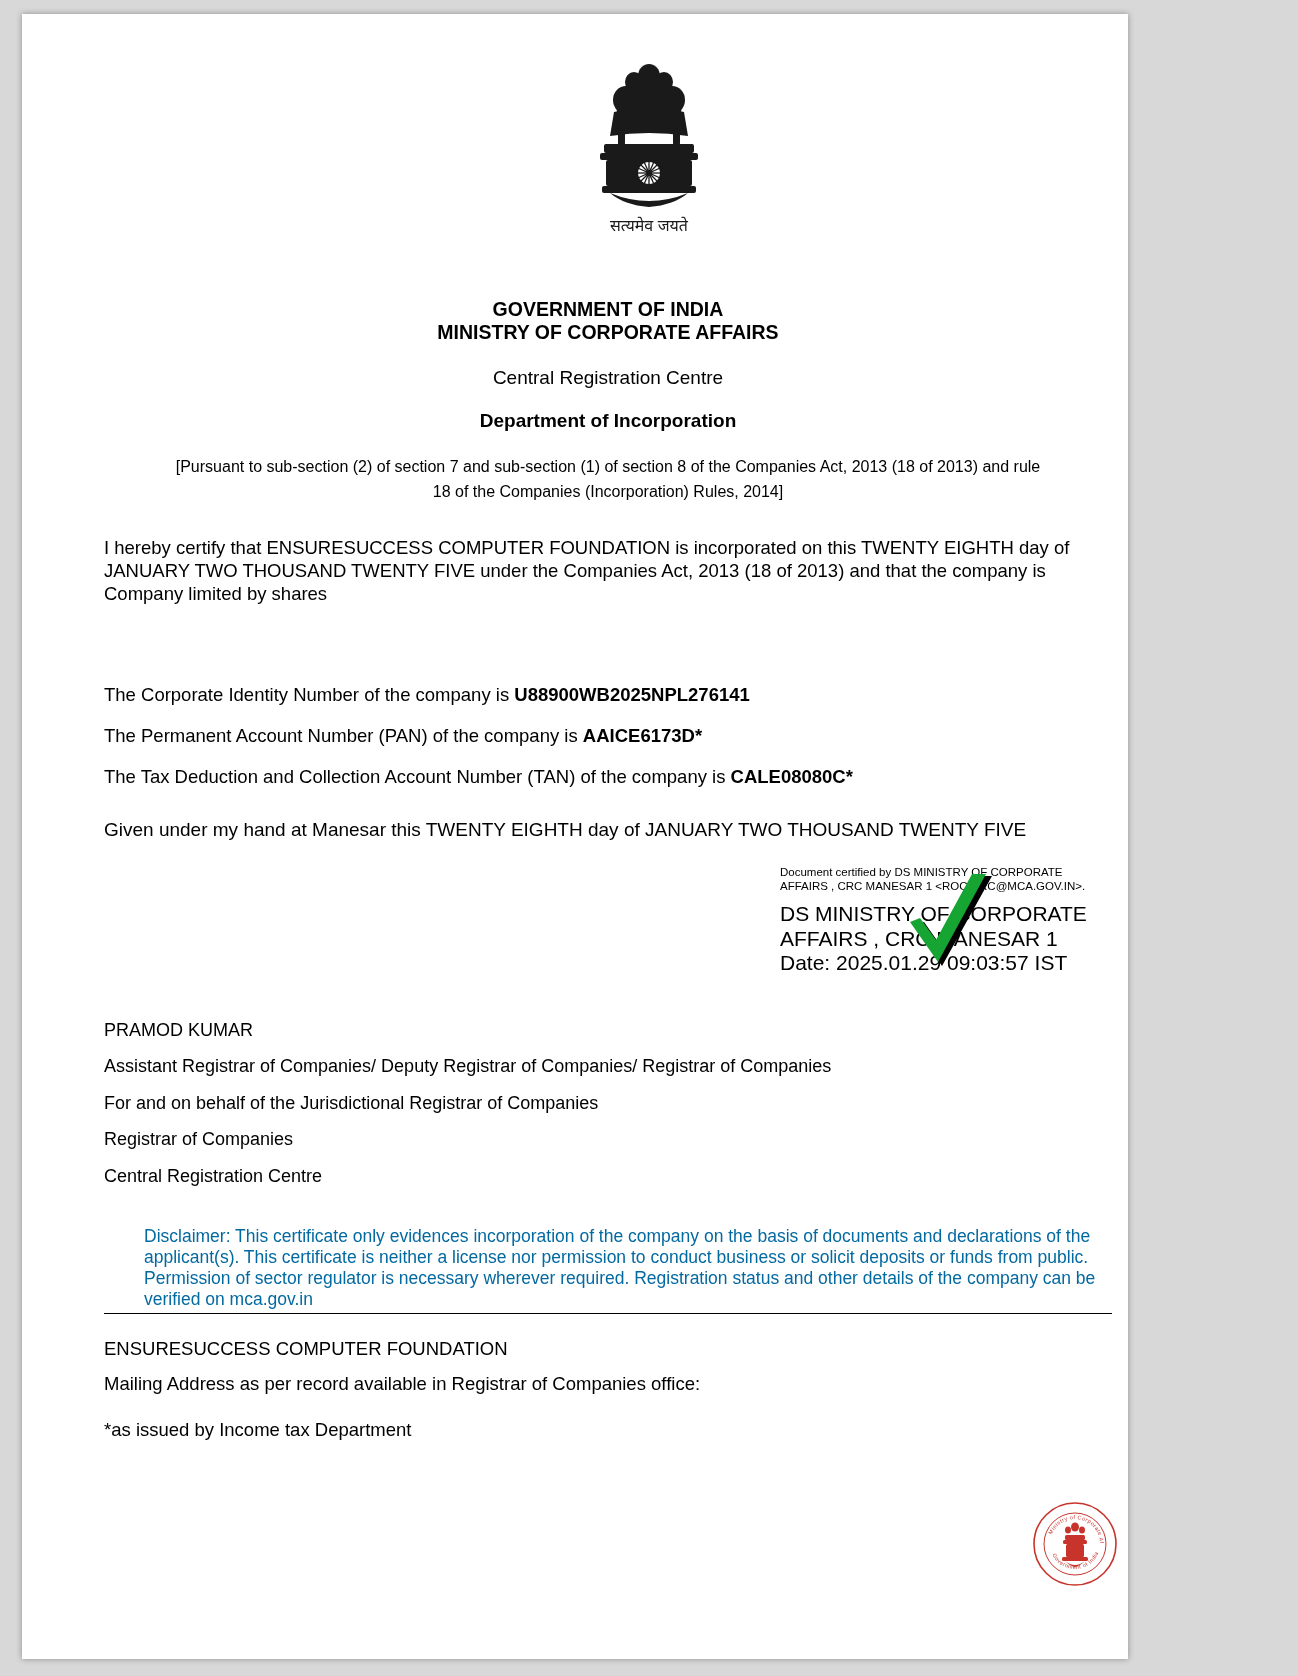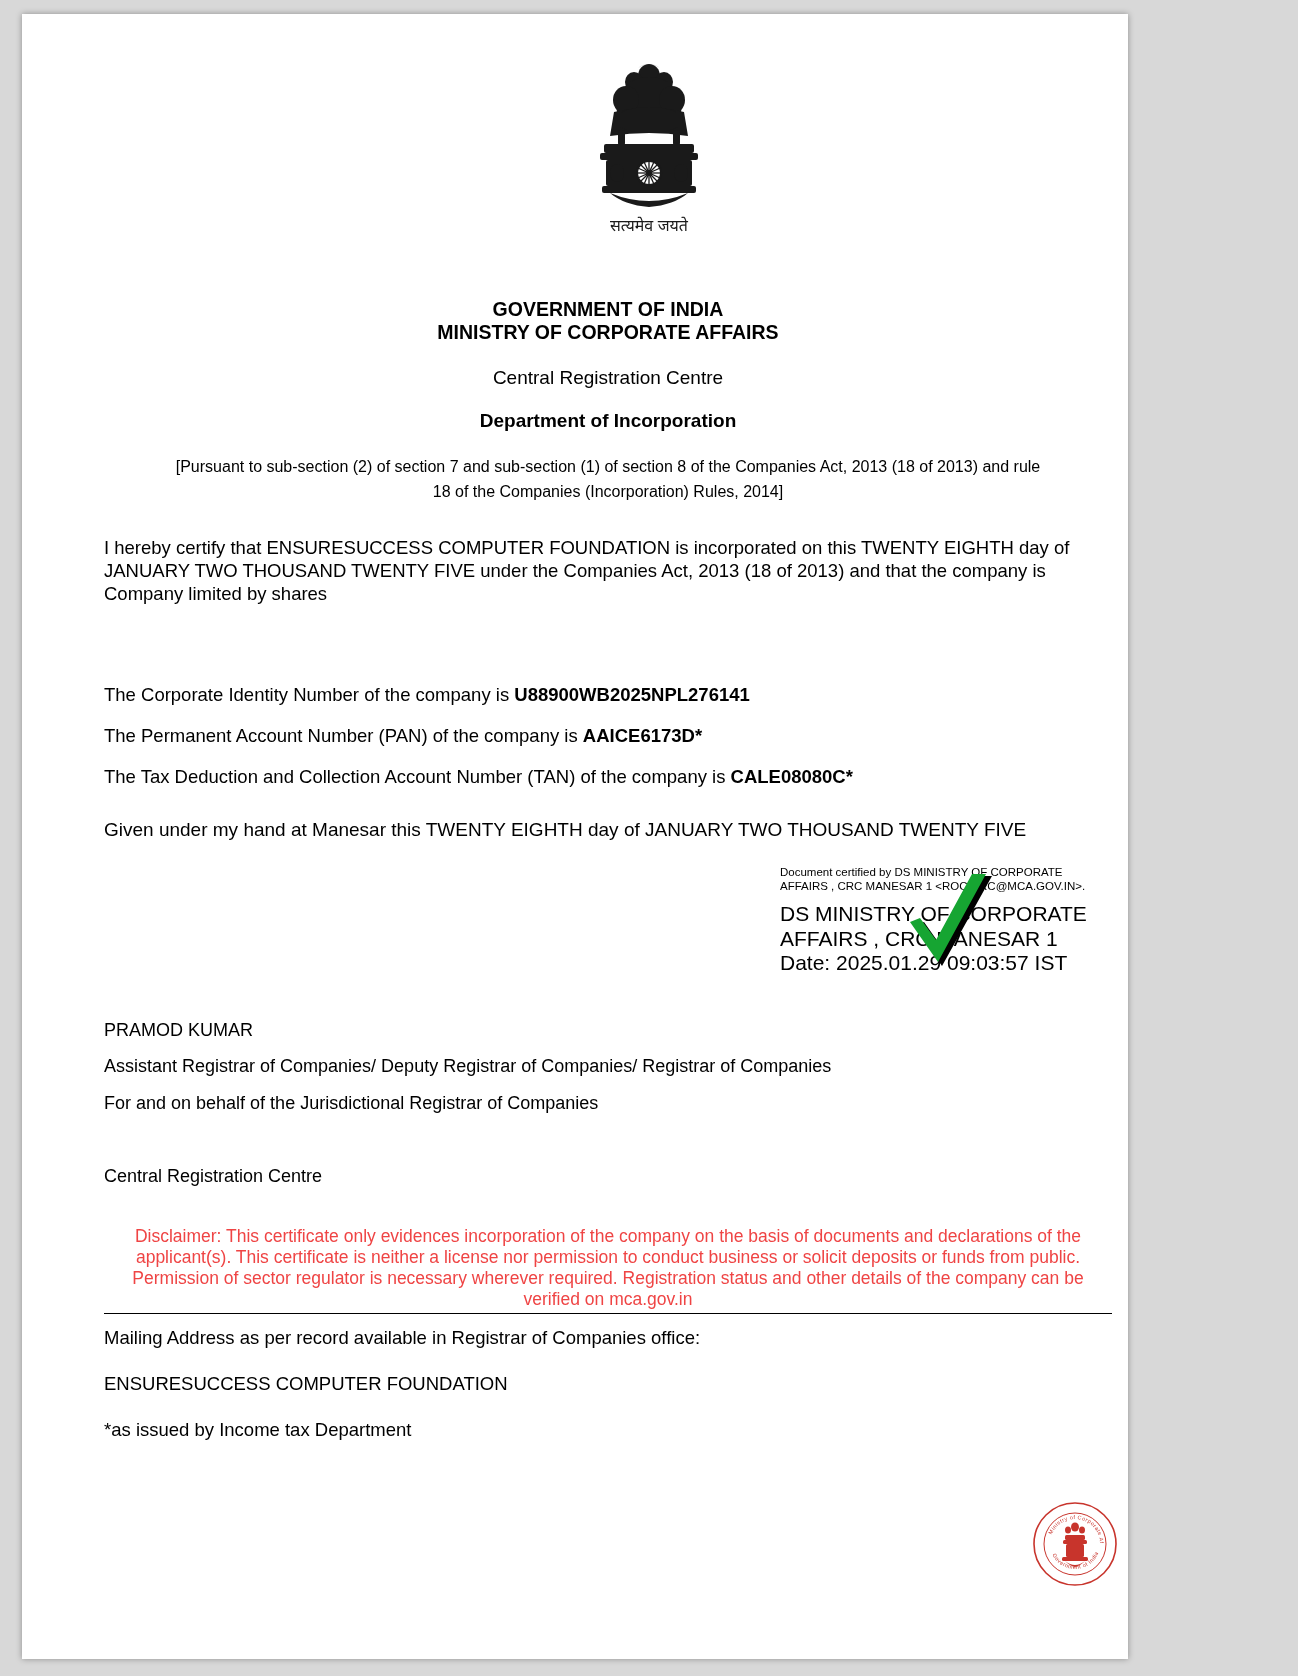--- a/index.html
+++ b/index.html
@@ -122,22 +122,23 @@
   
   .rightline {
     font-size: 18px;
     color: #000;
   }
 
   
   .disclaimer {
     font-size: 17.5px;
     line-height: 21px;
-    color: #ef4444;
-    text-align: center;
+    color: #0369a1;
+    text-align: left;
+    margin-left: 40px;
   }
   .rule {
     border: 0;
     border-top: 1px solid #000;
     margin: 3px 0 0 0;
   }
   .mailline {
     font-size: 18.5px;
     color: #000;
   }
@@ -272,34 +273,37 @@
 
   <div class="inner" style="top:1006px;">
     <div class="rightline">PRAMOD KUMAR</div>
   </div>
   <div class="inner" style="top:1042px;">
     <div class="rightline">Assistant Registrar of Companies/ Deputy Registrar of Companies/ Registrar of Companies</div>
   </div>
   <div class="inner" style="top:1079px;">
     <div class="rightline">For and on behalf of the Jurisdictional Registrar of Companies</div>
   </div>
+  <div class="inner" style="top:1115px;">
+    <div class="rightline">Registrar of Companies</div>
+  </div>
   <div class="inner" style="top:1152px;">
     <div class="rightline">Central Registration Centre</div>
   </div>
 
   <div class="inner" style="top:1212px;">
     <div class="disclaimer">
       <div>Disclaimer: This certificate only evidences incorporation of the company on the basis of documents and declarations of the</div>
       <div>applicant(s). This certificate is neither a license nor permission to conduct business or solicit deposits or funds from public.</div>
       <div>Permission of sector regulator is necessary wherever required. Registration status and other details of the company can be</div>
       <div>verified on mca.gov.in</div>
     </div>
     <hr class="rule">
+    <div class="mailline" style="margin-top:24px;">ENSURESUCCESS COMPUTER FOUNDATION</div>
     <div class="mailline" style="margin-top:13px;">Mailing Address as per record available in Registrar of Companies office:</div>
-    <div class="mailline" style="margin-top:24px;">ENSURESUCCESS COMPUTER FOUNDATION</div>
     <div class="mailline" style="margin-top:24px;">*as issued by Income tax Department</div>
   </div>
 
   <svg class="seal" viewBox="0 0 86 86">
     <circle cx="43" cy="43" r="41" fill="none" stroke="#c8342c" stroke-width="1.6"></circle>
     <circle cx="43" cy="43" r="31" fill="none" stroke="#c8342c" stroke-width="1"></circle>
     <g fill="#c8342c">
       <ellipse cx="43" cy="26" rx="4" ry="4.5"></ellipse>
       <ellipse cx="36" cy="29" rx="3" ry="3.5"></ellipse>
       <ellipse cx="50" cy="29" rx="3" ry="3.5"></ellipse>

